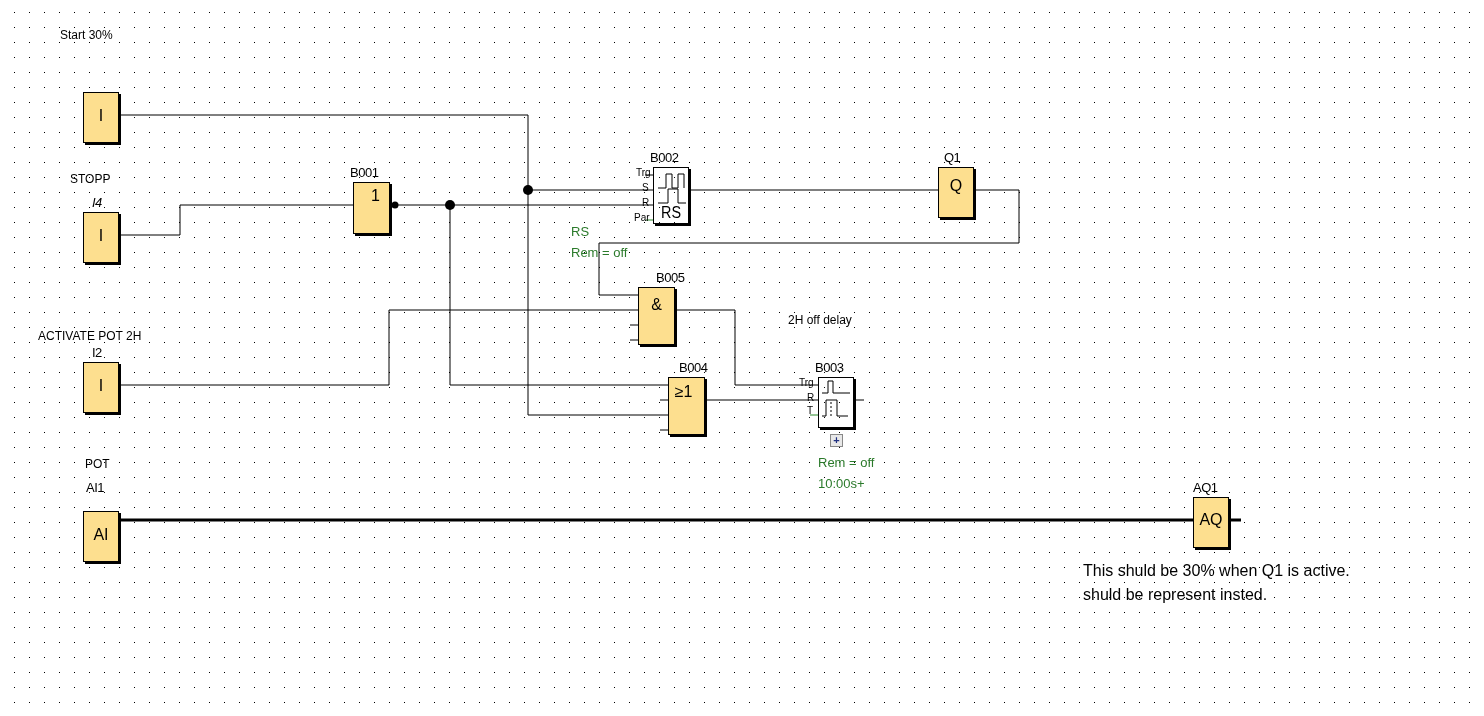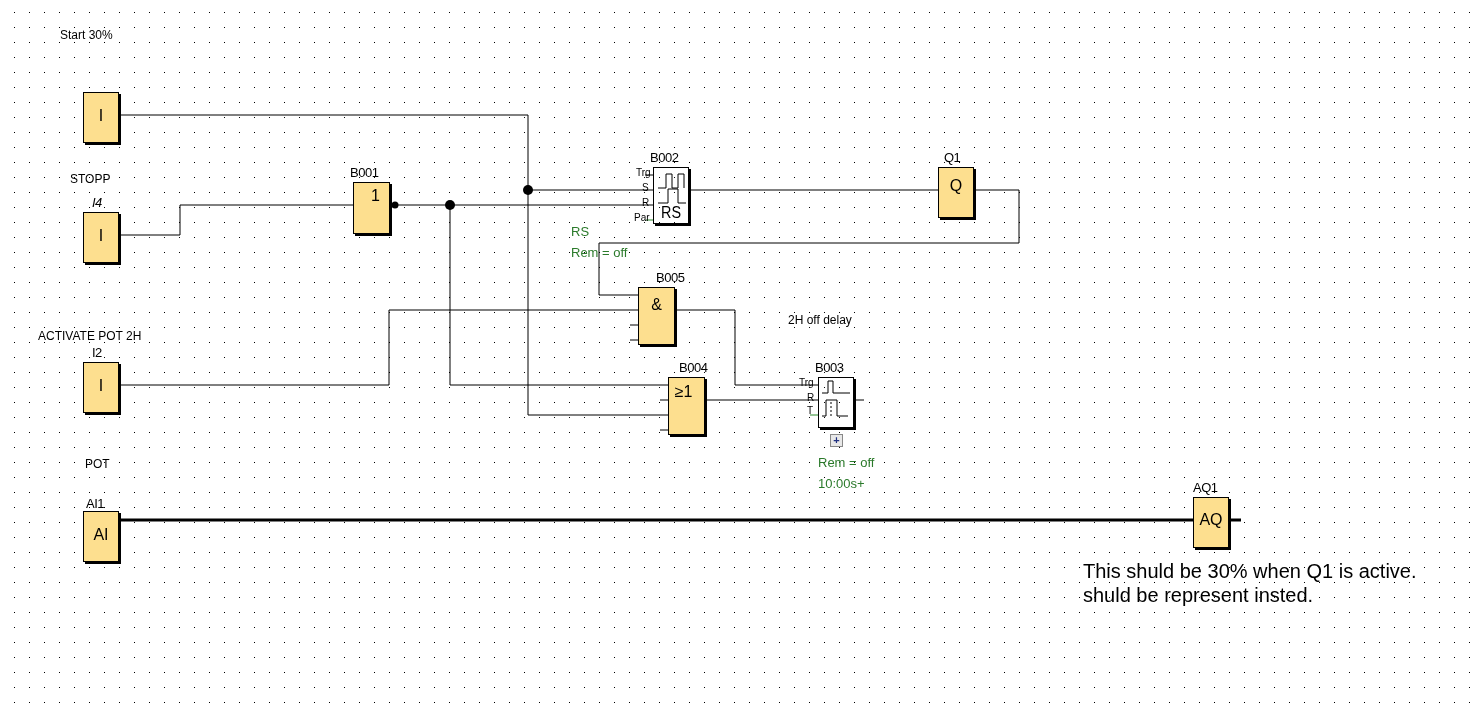--- a/index.html
+++ b/index.html
@@ -8,21 +8,21 @@
     background-image:radial-gradient(circle,#000 0.7px,transparent 0.9px);
     background-size:15px 15px;background-position:7px 5px;}
   svg#wires{position:absolute;left:0;top:0;}
   .block{position:absolute;background:#fddf8f;border:1px solid #000;box-shadow:2px 2px 0 #000;box-sizing:border-box;}
   .block .sym{position:absolute;left:0;right:0;text-align:center;font-size:16px;color:#000;}
   .blabel{position:absolute;font-size:13px;color:#000;letter-spacing:-0.5px;}
   .comment{position:absolute;font-size:12px;color:#000;white-space:nowrap;}
   .green{position:absolute;font-size:13px;color:#2b7a2b;white-space:nowrap;}
   .pin{position:absolute;font-size:10px;color:#000;}
   .plus{position:absolute;width:11px;height:11px;border:1px solid #888;background:#e8e8e8;font-size:11px;line-height:11px;text-align:center;color:#203080;font-weight:bold;}
-  .note{position:absolute;font-size:20px;line-height:24px;color:#000;white-space:nowrap;}
+  .note{position:absolute;font-size:16px;line-height:24px;color:#000;white-space:nowrap;}
 </style>
 </head>
 <body>
 
 <div id="canvas"></div>
 
 <svg id="wires" width="1484" height="716">
   <g stroke="#000" stroke-width="1" fill="none">
 
     <polyline points="118,115 528,115 528,415 668,415"></polyline>
@@ -91,21 +91,21 @@
 <div class="blabel" style="left:92px;top:195px;font-style:italic;">I4</div>
 <div class="block" style="left:83px;top:212px;width:36px;height:51px;">
   <div class="sym" style="top:14px;">I</div>
 </div>
 
 <div class="blabel" style="left:92px;top:345px;">I2</div>
 <div class="block" style="left:83px;top:362px;width:36px;height:51px;">
   <div class="sym" style="top:14px;">I</div>
 </div>
 
-<div class="blabel" style="left:86px;top:480px;margin-top:16px;">AI1</div>
+<div class="blabel" style="left:86px;top:480px;">AI1</div>
 <div class="block" style="left:83px;top:497px;width:36px;height:51px;margin-top:14px;">
   <div class="sym" style="top:14px;">AI</div>
 </div>
 
 <div class="blabel" style="left:350px;top:165px;">B001</div>
 <div class="block" style="left:353px;top:182px;width:37px;height:52px;">
   <div class="sym" style="top:4px;left:8px;">1</div>
 </div>
 
 <div class="blabel" style="left:650px;top:150px;">B002</div>

